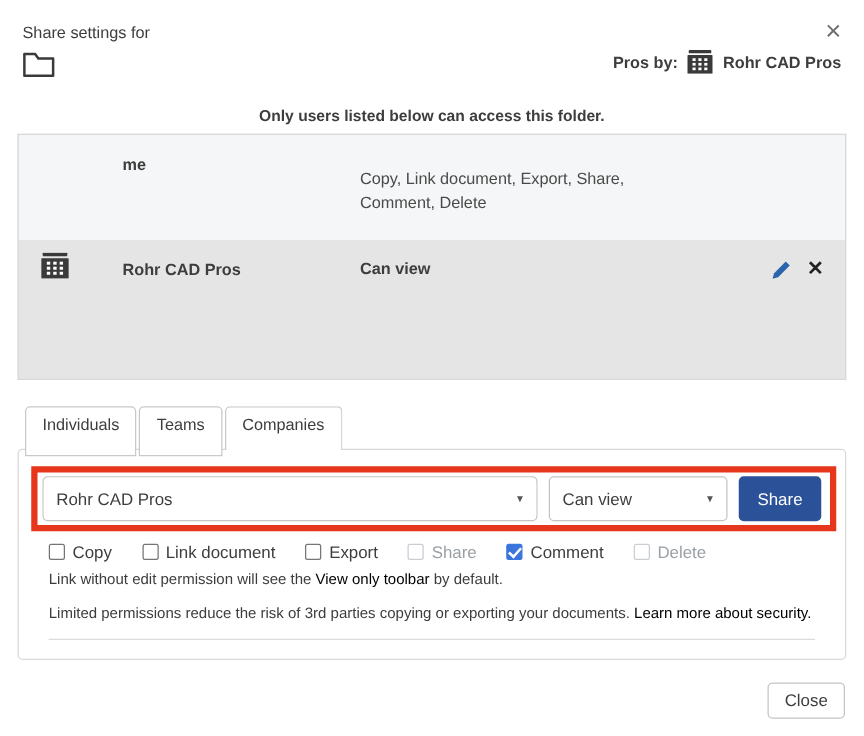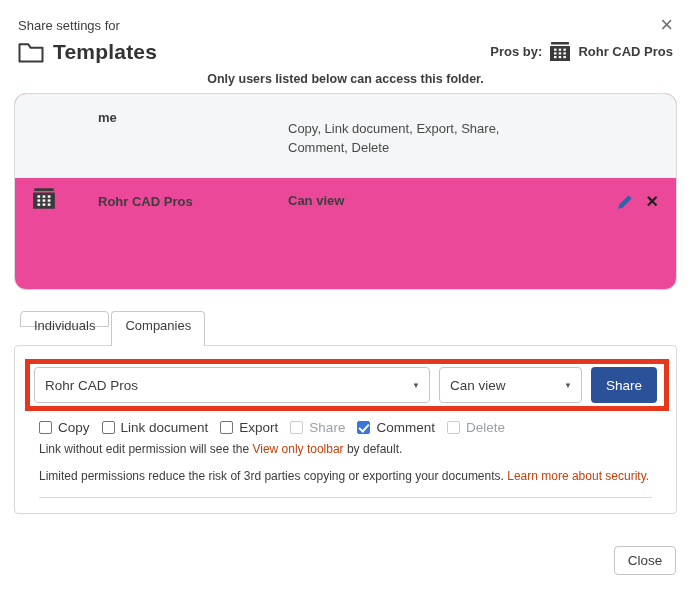--- a/index.html
+++ b/index.html
@@ -10,90 +10,89 @@
   
   .header { padding:18px 16px 0 18px; position:relative; }
   .eyebrow { font-size:13px; color:#3d3d3d; }
   .close-x { position:absolute; top:14px; right:18px; font-size:22px; line-height:1; color:#6f6f6f; cursor:pointer; }
   .title-row { display:flex; justify-content:space-between; align-items:flex-end; margin-top:7px; }
   .title-left { display:flex; align-items:center; gap:9px; }
   .title { font-size:21px; font-weight:bold; color:#333; letter-spacing:.2px; }
   .owner { display:flex; align-items:center; gap:7px; font-size:13px; font-weight:bold; padding-bottom:3px; padding-right:2px; }
 
   
-  .notice { text-align:center; font-weight:bold; font-size:12.5px; margin-top:8px; }
-
-  
-  .list-panel { margin:7px 14px 0; height:197px; border:1px solid #d9d9d9; border-radius:12px; overflow:hidden; background:#ec4899; }
+  .notice { text-align:center; font-weight:bold; font-size:12.5px; margin-top:24px; }
+
+  
+  .list-panel { margin:7px 14px 0; height:197px; border:1px solid #d9d9d9; border-radius:0; overflow:hidden; background:#e5e5e5; }
   .acc-row { display:flex; align-items:flex-start; padding:10px 14px; }
   .acc-row.shaded { background:#f5f6f7; min-height:84px; }
   .icon-cell { width:69px; padding-top:0; }
   .name-cell { width:190px; font-weight:bold; font-size:13px; padding-top:6px; }
   .perm-cell { flex:1; padding-top:5px; }
   .perm { font-weight:bold; font-size:13px; }
   .perm-details { font-size:13px; color:#4a4a4a; margin-top:11px; max-width:272px; line-height:1.45; }
   .actions { display:flex; gap:13px; align-items:center; padding-top:6px; padding-right:3px; }
   .remove-x { font-size:16px; font-weight:bold; color:#222; cursor:pointer; line-height:1; }
   .avatar { width:28px; height:28px; border-radius:2px; position:relative; overflow:hidden;
             background:linear-gradient(180deg,#bd6f45 0%,#a5735e 28%,#72808e 55%,#41586b 78%,#2d3f4d 100%); }
   .avatar::after { content:""; position:absolute; inset:0; background:#211d1a;
             clip-path:polygon(0% 100%,4% 62%,22% 50%,28% 22%,36% 6%,43% 30%,58% 38%,84% 54%,100% 68%,100% 100%); }
   .row-icon-pad { padding-left:3px; display:block; }
 
   
   .tabs { display:flex; align-items:flex-start; margin:21px 0 -1px 20px; position:relative; z-index:2; height:35px; }
   .tab { border:1px solid #c9c9c9; background:#fff; border-radius:4px 4px 0 0; padding:6px 13px; font-size:13px;
-         margin-right:2px; height:16px; cursor:pointer; color:#3d3d3d; }
+         margin-right:2px; height:40px; cursor:pointer; color:#3d3d3d; }
   .tab.active { height:35px; border-bottom:none; font-weight:normal; }
 
   
   .tab-panel { margin:0 14px; height:169px; border:1px solid #d9d9d9; border-radius:4px; position:relative; z-index:1; background:#fff; }
 
   
   .highlight { margin:13px 7px 0 10px; border:5px solid #e6371c; display:flex; align-items:center; gap:9px; padding:3px 7px 3px 4px; }
   .combo, .sel { height:36px; border:1px solid #c4c4c4; border-radius:4px; background:#fff; display:flex; align-items:center; position:relative; font-size:13.5px; }
   .combo { flex:1; }
   .combo input { border:none; outline:none; width:100%; height:100%; padding:0 24px 0 10px; font-size:13.5px; font-family:inherit; color:#3d3d3d; border-radius:4px; }
   .sel { width:143px; padding:0 24px 0 10px; cursor:pointer; }
   .dd-arrow { position:absolute; right:9px; top:50%; transform:translateY(-50%); font-size:8px; color:#555; pointer-events:none; }
   .share-btn { width:66px; height:36px; background:#2b5298; color:#fff; border:none; border-radius:4px; font-size:13.5px; font-family:inherit; cursor:pointer; }
 
   
-  .cb-row { display:flex; align-items:center; gap:12px; margin:9px 0 0 24px; font-size:13.5px; }
+  .cb-row { display:flex; align-items:center; gap:24px; margin:9px 0 0 24px; font-size:13.5px; }
   .cb { display:flex; align-items:center; gap:6px; cursor:pointer; }
   .box { width:13px; height:13px; border:1px solid #757575; border-radius:2px; background:#fff; position:relative; flex:none; }
   .cb.checked .box { background:#3a74dd; border-color:#3a74dd; }
   .cb.checked .box::after { content:""; position:absolute; left:3px; top:0px; width:4px; height:8px;
         border:solid #fff; border-width:0 2px 2px 0; transform:rotate(42deg); }
   .cb.disabled .box { border-color:#c9cdd4; }
   .cb.disabled .cb-label { color:#9aa0a6; }
 
   .note { margin:7px 0 0 24px; font-size:12px; }
   .security { margin:13px 0 0 24px; font-size:12px; }
-  .link { color:#c2410c; cursor:pointer; }
+  .link { color:#000000; cursor:pointer; }
   .divider { border-top:1px solid #dcdcdc; margin:14px 24px 0; }
 
   
   .close-btn { position:absolute; right:15px; bottom:14px; min-width:62px; height:29px; background:#fff;
         border:1px solid #c4c4c4; border-radius:4px; font-size:13.5px; color:#3d3d3d; font-family:inherit; cursor:pointer; padding:4px 12px; }
 </style>
 </head>
 <body>
 
 <div class="dialog">
 
   <div class="header">
     <div class="eyebrow">Share settings for</div>
     <span class="close-x">×</span>
     <div class="title-row">
       <div class="title-left">
         <svg width="26" height="21" viewBox="0 0 26 21">
           <path d="M1.5 2.2h8.6l2.6 3.6h11.8v13.7H1.5z" fill="none" stroke="#3a3a3a" stroke-width="2" stroke-linejoin="round"></path>
         </svg>
-        <span class="title">Templates</span>
       </div>
       <div class="owner">
         <span>Pros by:</span>
         <svg width="22" height="19" viewBox="0 0 22 19">
           <rect x="2" y="0" width="18" height="2.6" rx="0.5" fill="#3a3a3a"></rect>
           <rect x="1" y="4" width="20" height="15" rx="0.5" fill="#3a3a3a"></rect>
           <g fill="#fff">
             <rect x="5" y="6.6" width="2.5" height="2.2"></rect>
               <rect x="9.7" y="6.6" width="2.5" height="2.2"></rect>
               <rect x="14.4" y="6.6" width="2.5" height="2.2"></rect>
@@ -153,20 +152,21 @@
           <path d="M1 15l1.3-4.5L11.6 1.2l3.2 3.2-9.3 9.3L1 15z" fill="#2a64ad"></path>
         </svg>
         <span class="remove-x">✕</span>
       </div>
     </div>
 
   </div>
 
   <div class="tabs">
     <div class="tab">Individuals</div>
+    <div class="tab">Teams</div>
     <div class="tab active">Companies</div>
   </div>
 
   <div class="tab-panel">
 
     <div class="highlight">
       <div class="combo">
         <input type="text" value="Rohr CAD Pros" style="">
         <span class="dd-arrow">▼</span>
       </div>

